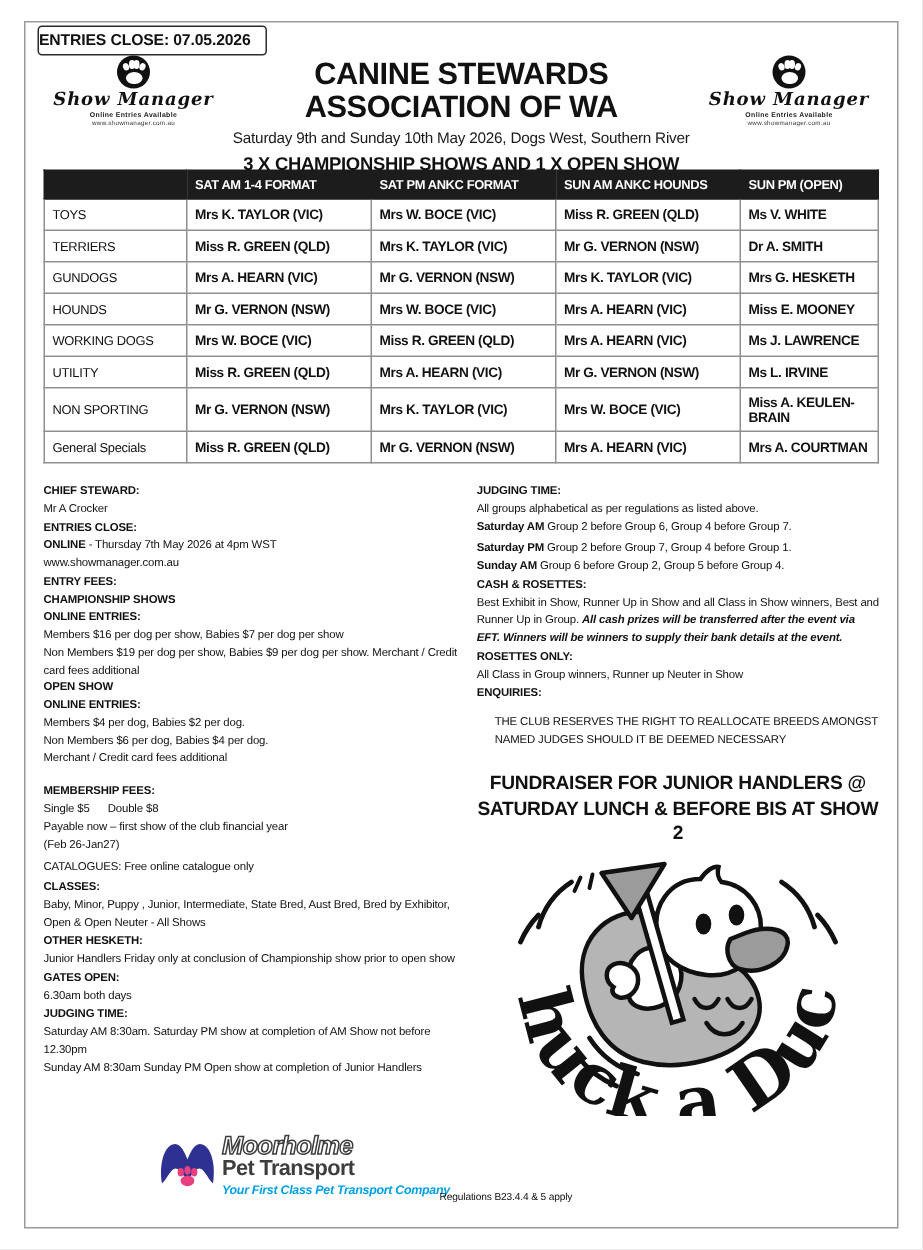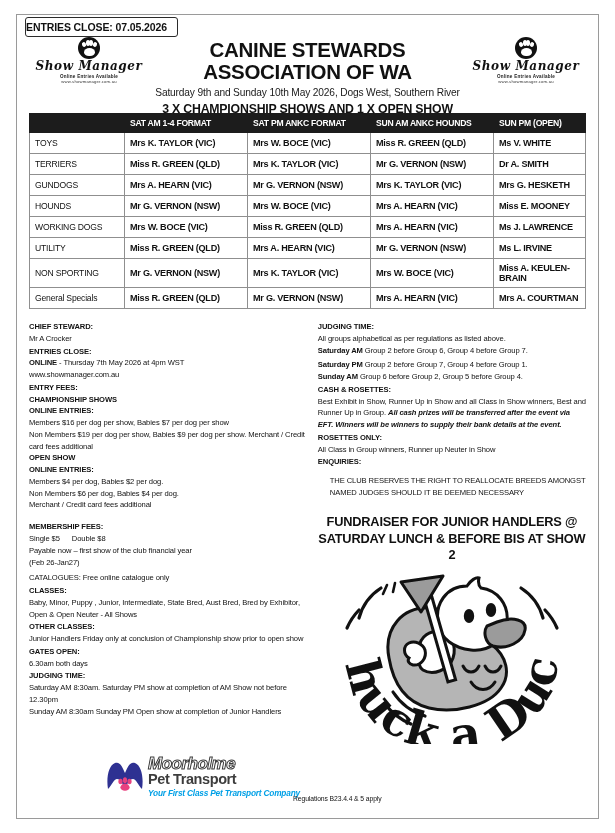--- a/index.html
+++ b/index.html
@@ -417,21 +417,21 @@
             <span class="ln" style="margin-top:4px">CATALOGUES: Free online catalogue only</span>
           </div>
         </div>
 
         <div class="row">
           <div class="lbl">CLASSES:</div>
           <div class="val">Baby, Minor, Puppy , Junior, Intermediate, State Bred, Aust Bred, Bred by Exhibitor, Open &amp; Open Neuter - All Shows</div>
         </div>
 
         <div class="row">
-          <div class="lbl">OTHER CLASSES:</div>
+          <div class="lbl">OTHER HESKETH:</div>
           <div class="val">Junior Handlers Friday only at conclusion of Championship show prior to open show</div>
         </div>
 
         <div class="row">
           <div class="lbl">GATES OPEN:</div>
           <div class="val">6.30am both days</div>
         </div>
 
         <div class="row">
           <div class="lbl">JUDGING TIME:</div>

